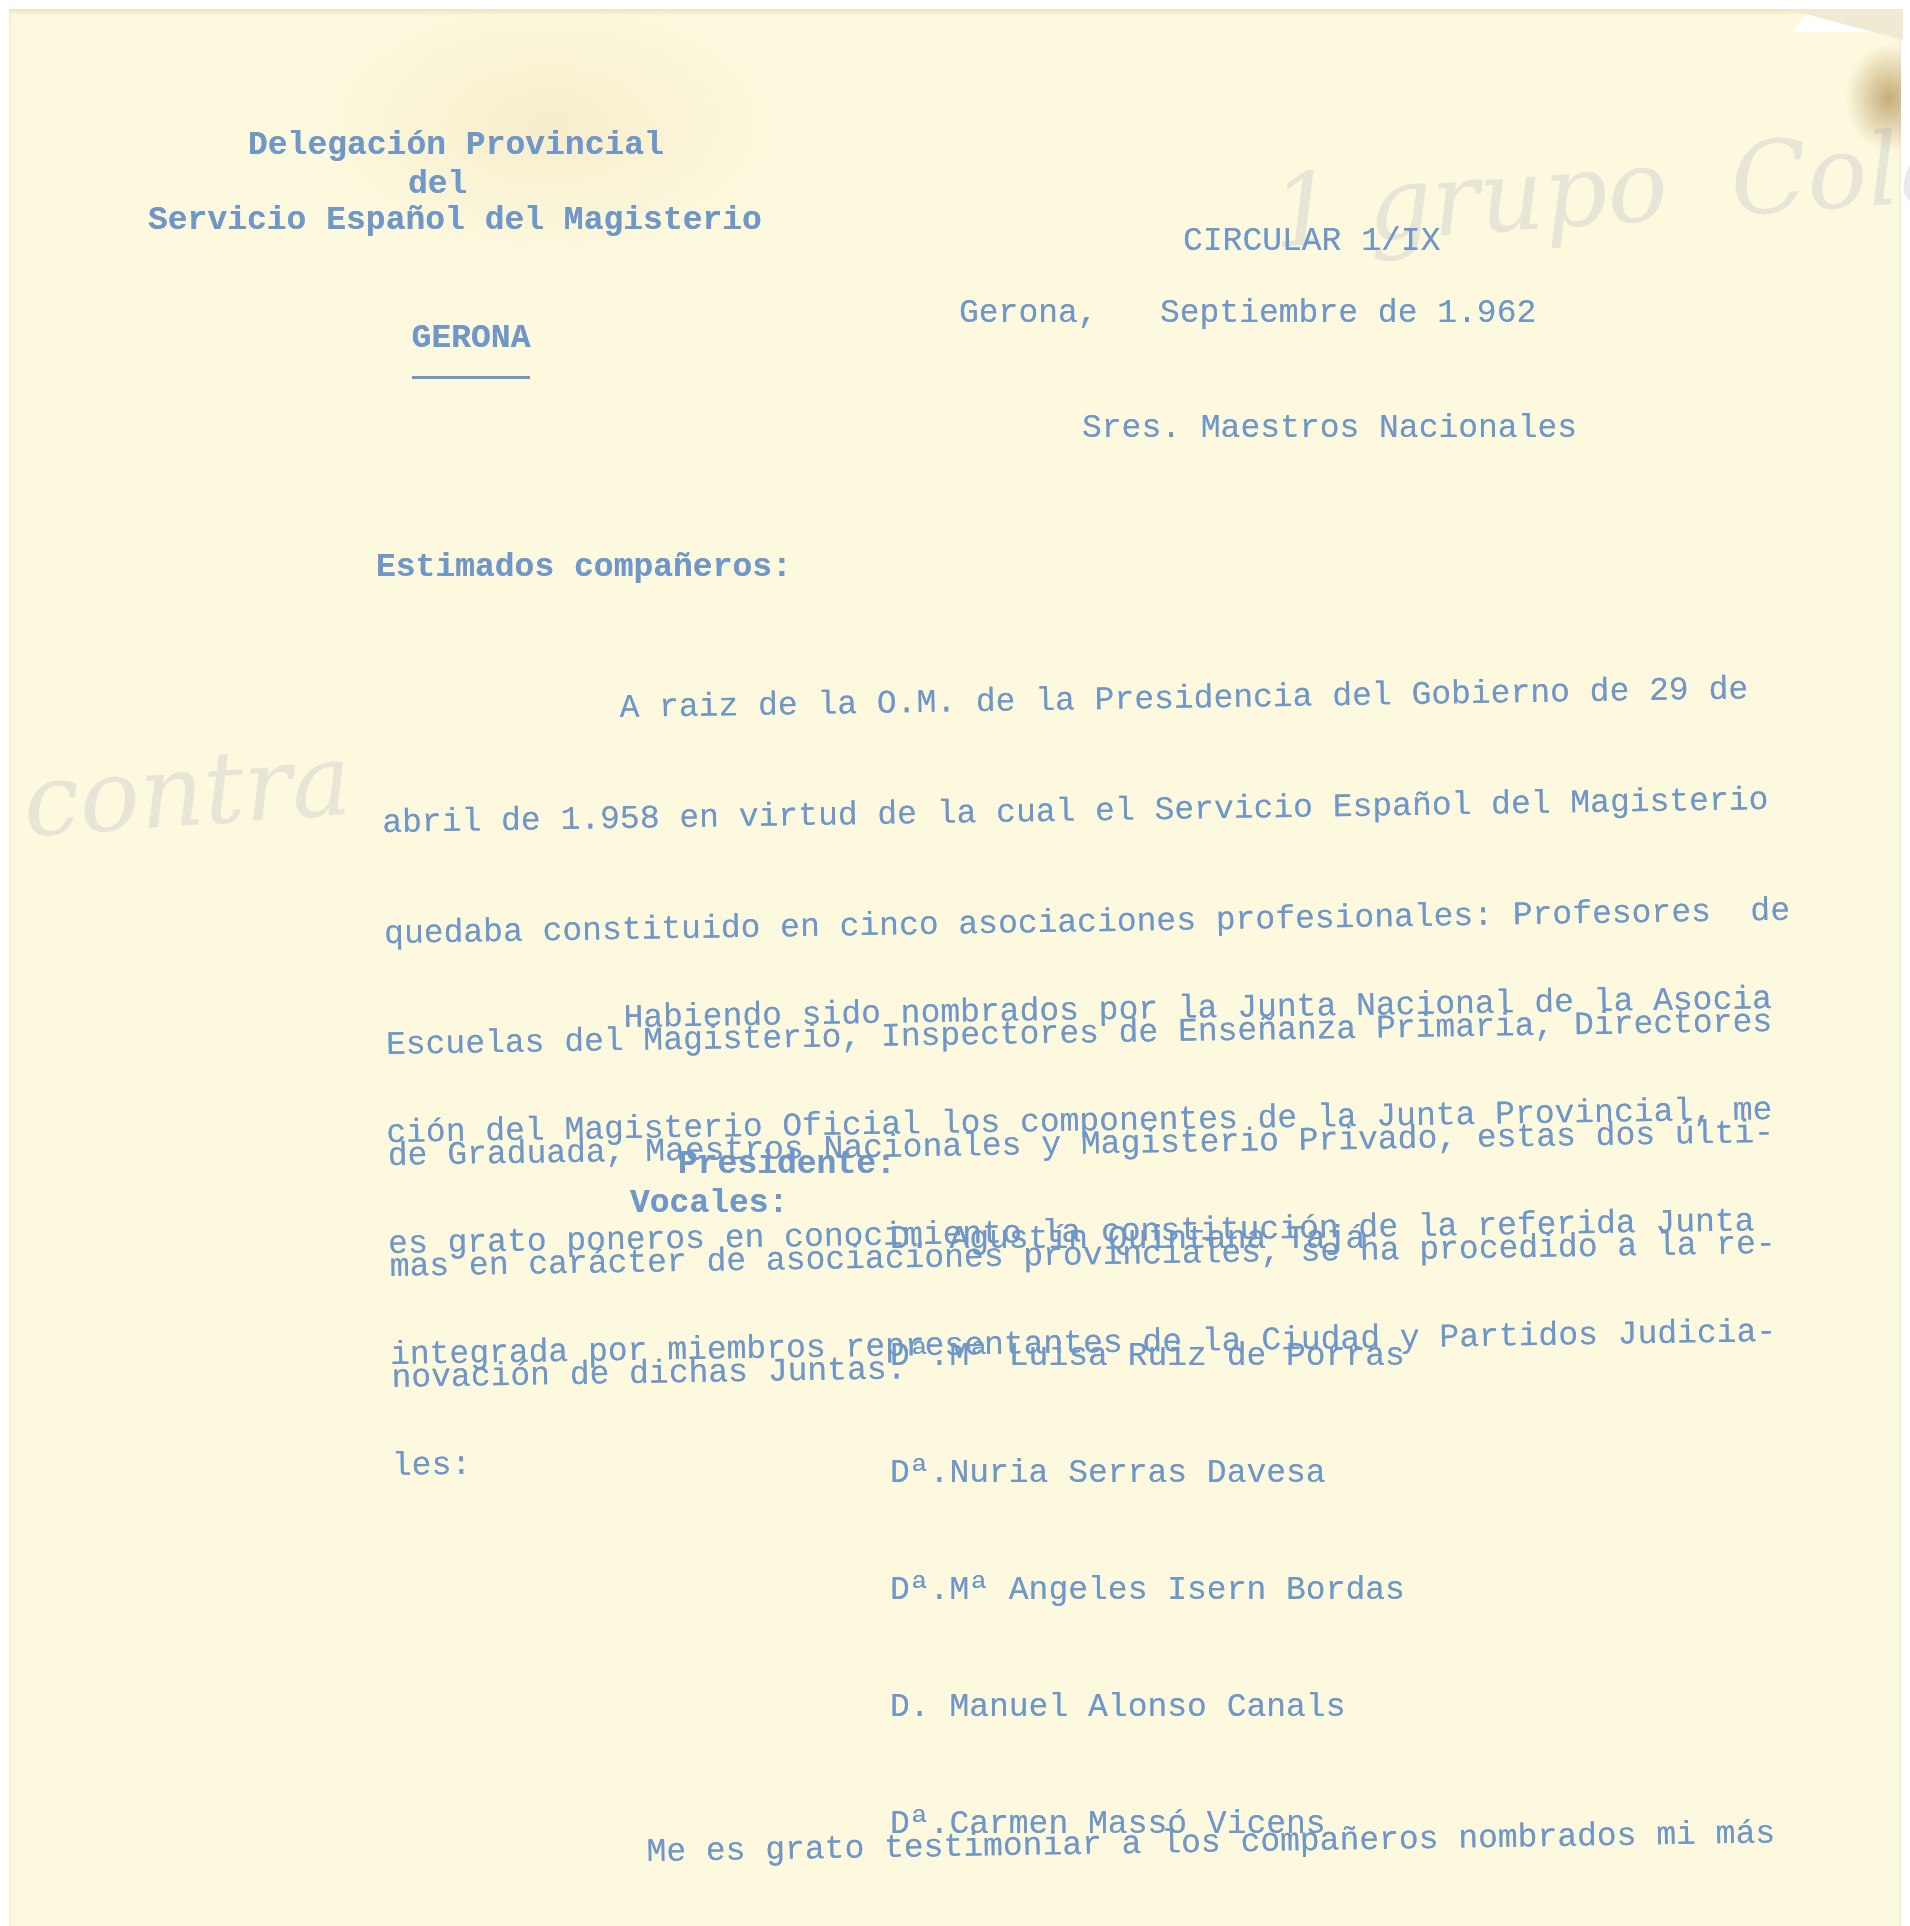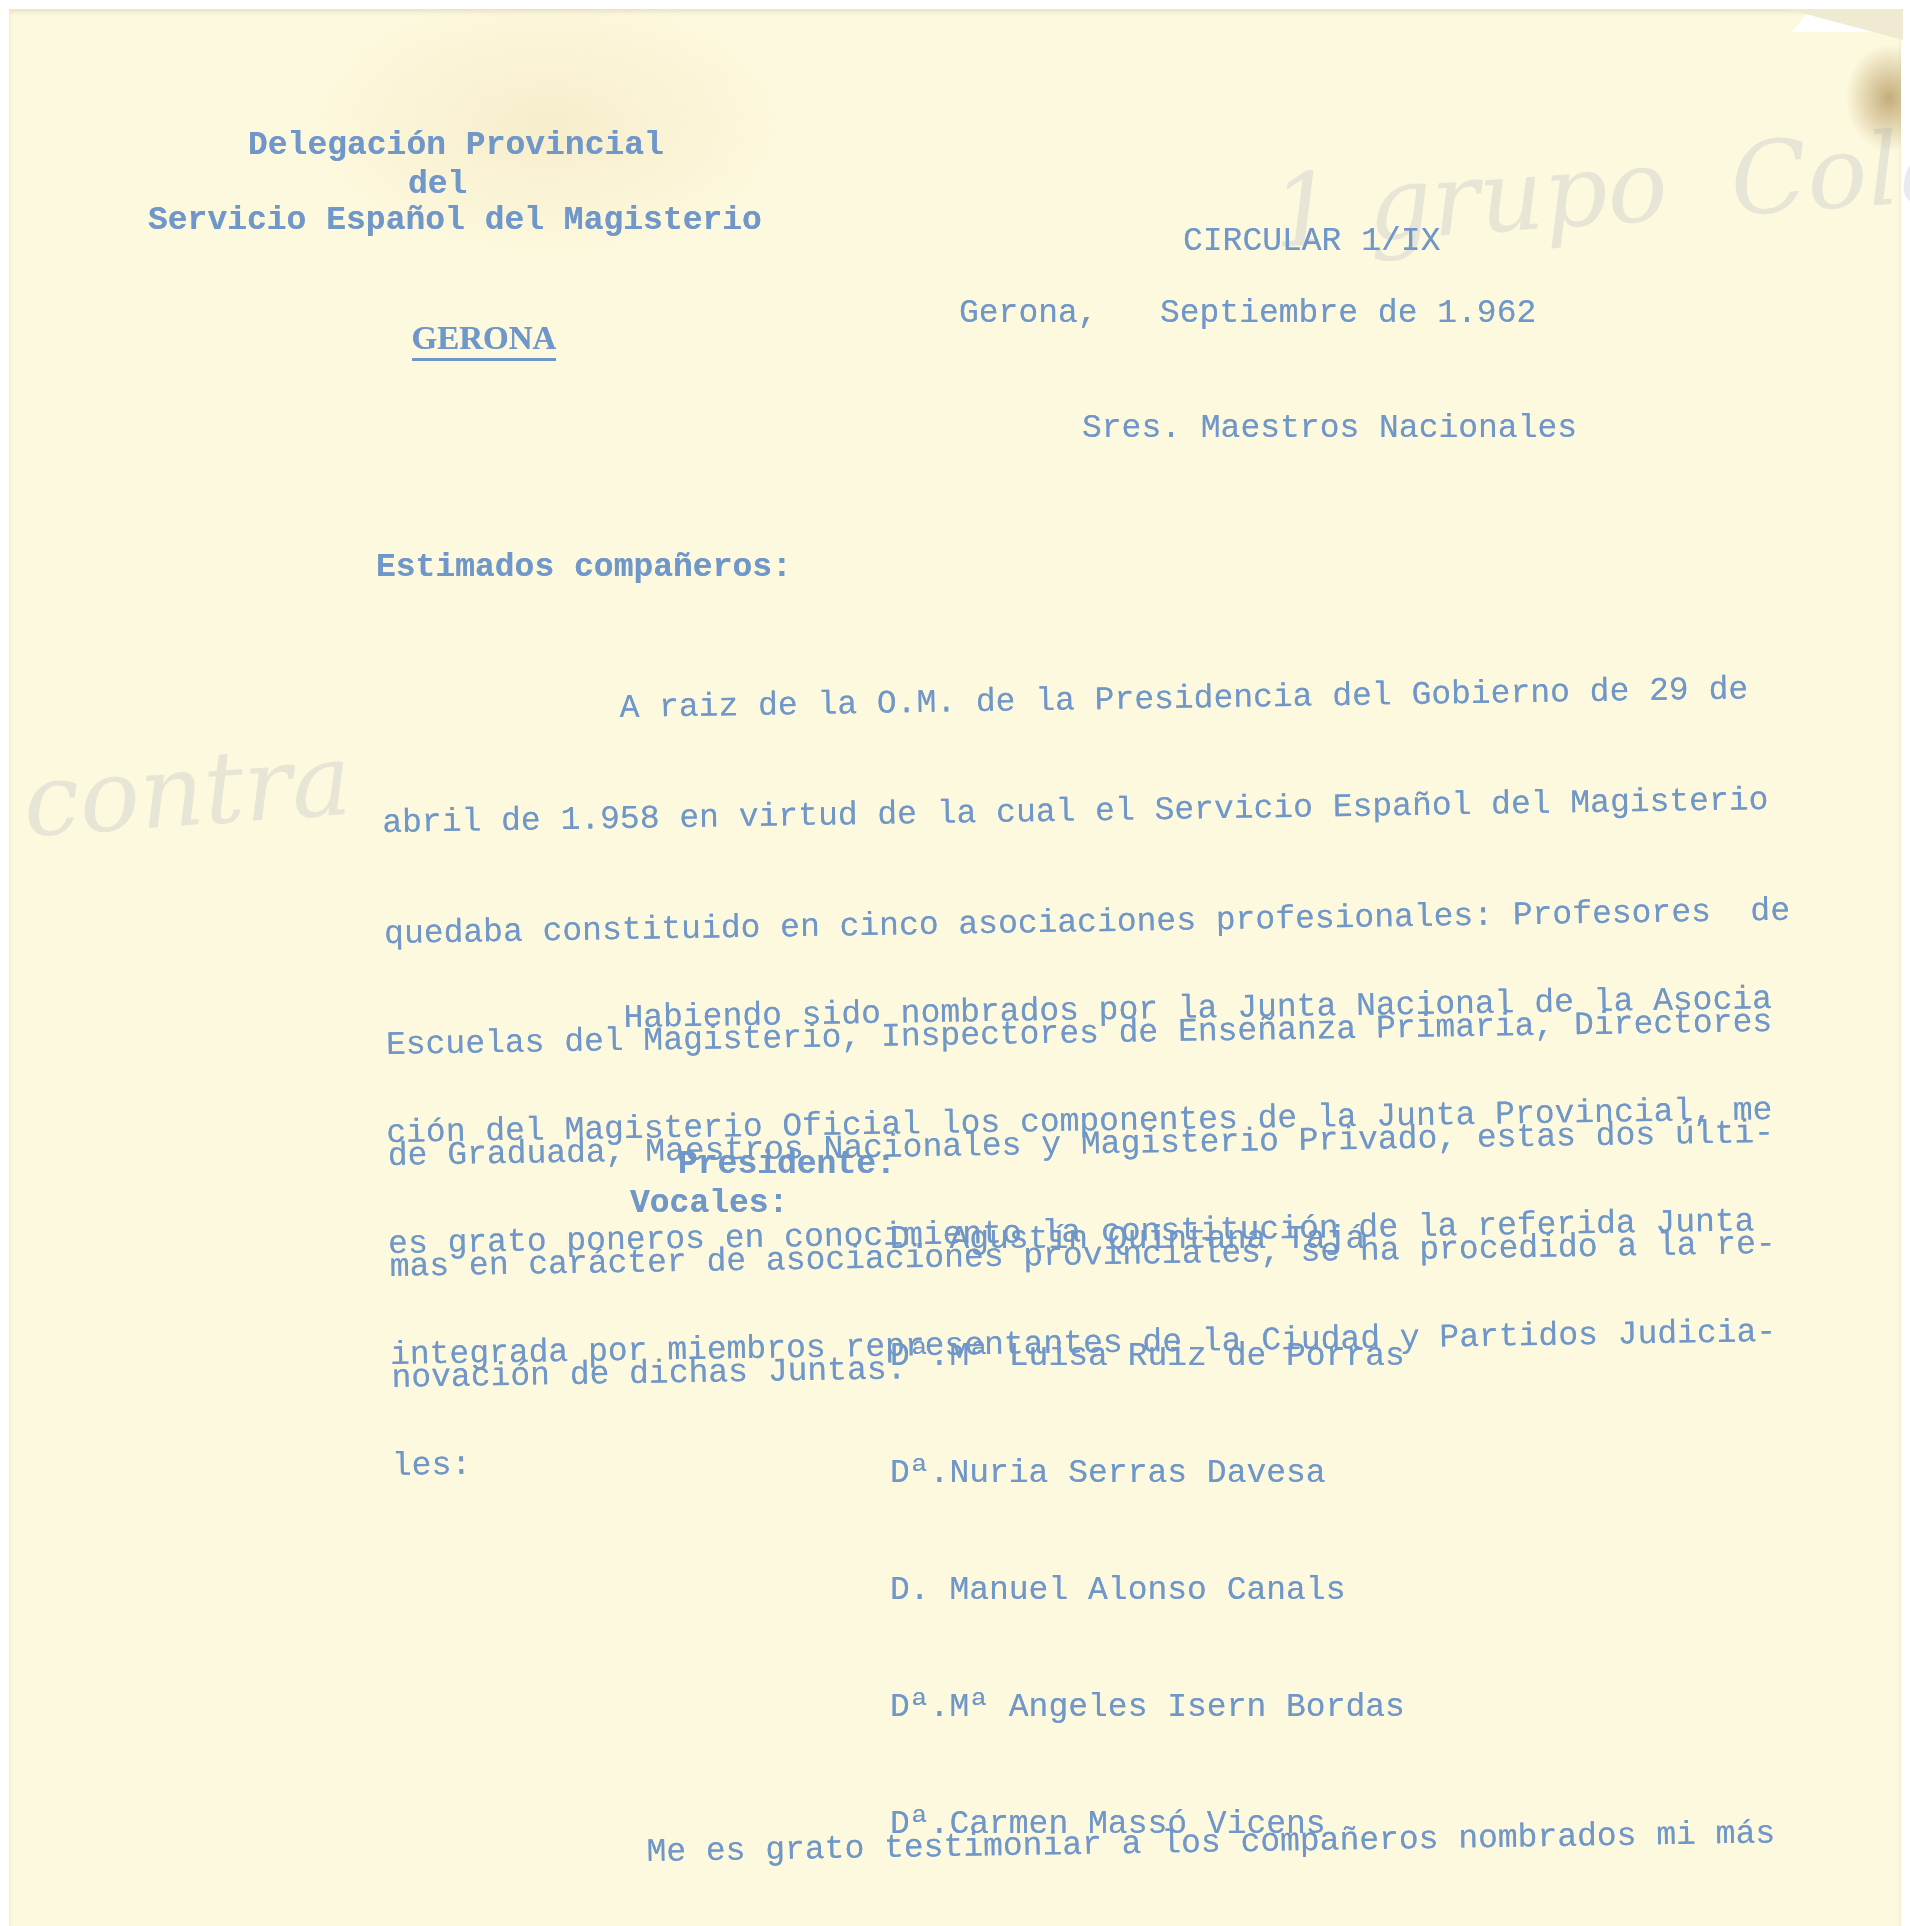--- a/index.html
+++ b/index.html
@@ -18,21 +18,21 @@
     border-top: 31px solid #f1ead2; border-left: 116px solid transparent;
   }
   .fold-bg { position:absolute; left:1811px; top:8.5px; width:100px; height:23px; background:#ffffff; transform: skewX(-40deg); transform-origin: top left; }
   .ink {
     position: absolute; color: #6f97c9; font-family: "Liberation Mono", "DejaVu Sans Mono", monospace;
     font-size: 33px; line-height: 37px; white-space: pre; letter-spacing: 0px;
     text-shadow: 0 0 0.4px rgba(90,130,190,0.6);
   }
   .bold { font-weight: bold; }
   .slant { transform: rotate(-0.95deg); transform-origin: left top; }
-  .underline { border-bottom: 3.5px solid #6f97c9; padding-bottom: 2px; font-family: Liberation Serif, serif; }
+  .underline { border-bottom: 3.5px solid #6f97c9; padding-bottom: 19px; }
   .pencil {
     position: absolute; color: rgba(150,160,185,0.22);
     font-family: "DejaVu Serif", serif; font-style: italic; font-size: 100px; white-space: pre;
     transform: rotate(-4deg);
   }
   .list-row { display: block; height: 39px; margin-left: 16px; }
 </style>
 </head>
 <body>
 
@@ -74,22 +74,22 @@
   <div>integrada por miembros representantes de la Ciudad y Partidos Judicia-</div>
   <div>les:</div>
 </div>
 
 <div class="ink bold" style="left:630px; top:1146px;margin-left:48px;">Presidente:</div>
 <div class="ink bold" style="left:630px; top:1185px;">Vocales:</div>
 <div class="ink" style="left:874px; top:1142px; line-height:39px;">
   <span class="list-row">D. Agustín Quintana Tajá</span>
   <span class="list-row">Dª.Mª Luisa Ruiz de Porras</span>
   <span class="list-row">Dª.Nuria Serras Davesa</span>
+  <span class="list-row">Dª.Mª Angeles Isern Bordas</span>
   <span class="list-row">D. Manuel Alonso Canals</span>
-  <span class="list-row">Dª.Mª Angeles Isern Bordas</span>
   <span class="list-row">Dª.Carmen Massó Vicens</span>
   
   
   
   
   
   
   
   
 </div>

